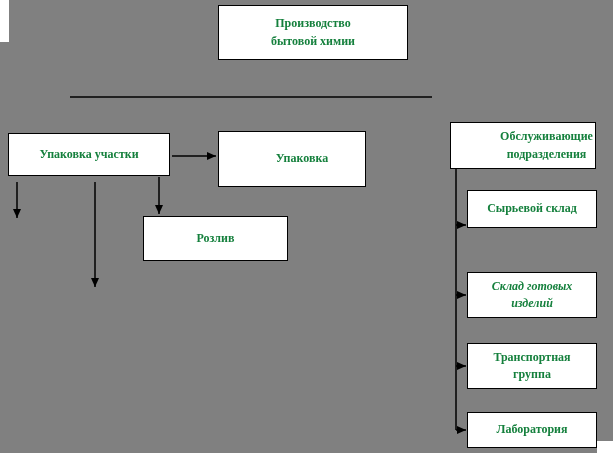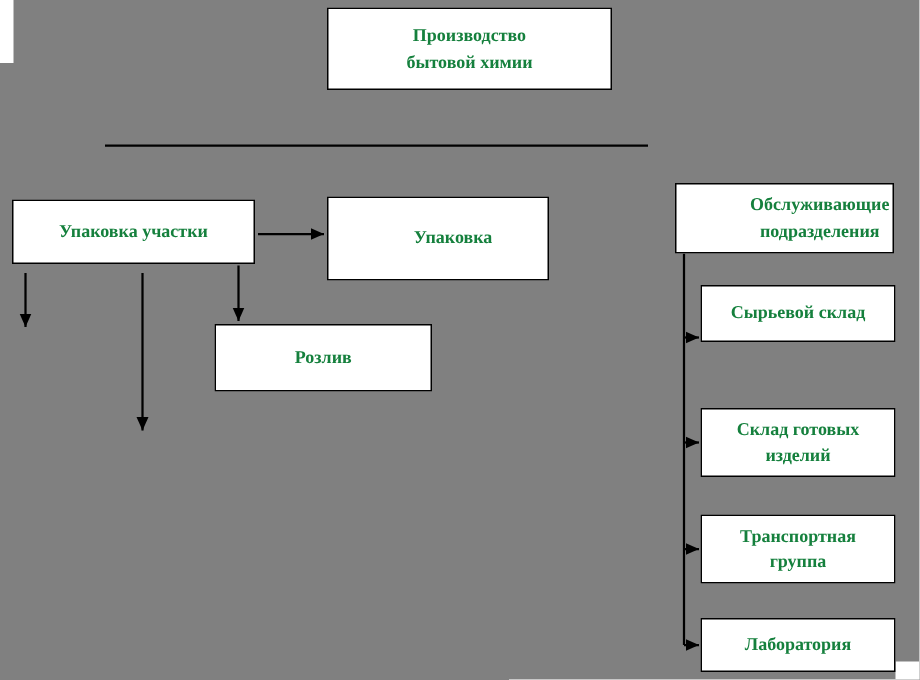--- a/index.html
+++ b/index.html
@@ -93,21 +93,21 @@
 
   <div class="node" style="left:218px; top:131px; width:148px; height:56px;padding-left:20px;">Упаковка</div>
 
   <div class="node" style="left:127px; top:216px; width:145px; height:45px;margin-left:16px;">Розлив</div>
 
   <div class="node" style="left:450px; top:122px; width:146px; height:47px;padding-left:47px;">Обслуживающие
 подразделения</div>
 
   <div class="node" style="left:467px; top:190px; width:130px; height:38px;">Сырьевой склад</div>
 
-  <div class="node" style="left:467px; top:272px; width:130px; height:46px;">Склад готовых
+  <div class="node" style="left:467px; top:272px; width:130px; height:46px;font-style:italic;">Склад готовых
 изделий</div>
 
   <div class="node" style="left:467px; top:343px; width:130px; height:46px;">Транспортная
 группа</div>
 
   <div class="node" style="left:467px; top:412px; width:130px; height:36px;">Лаборатория</div>
 
 </div>
 
 </body></html>

